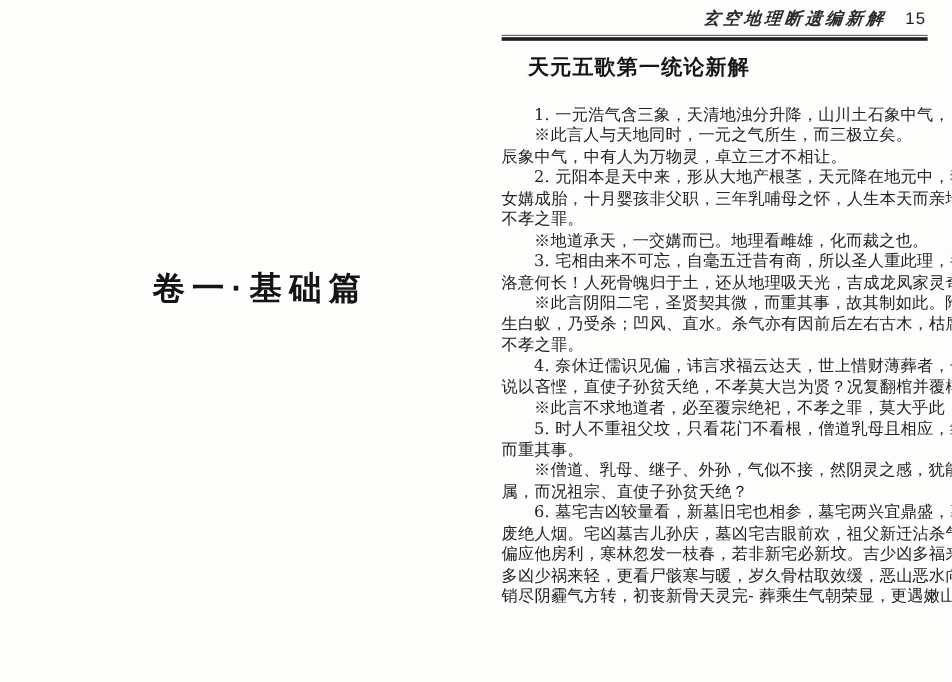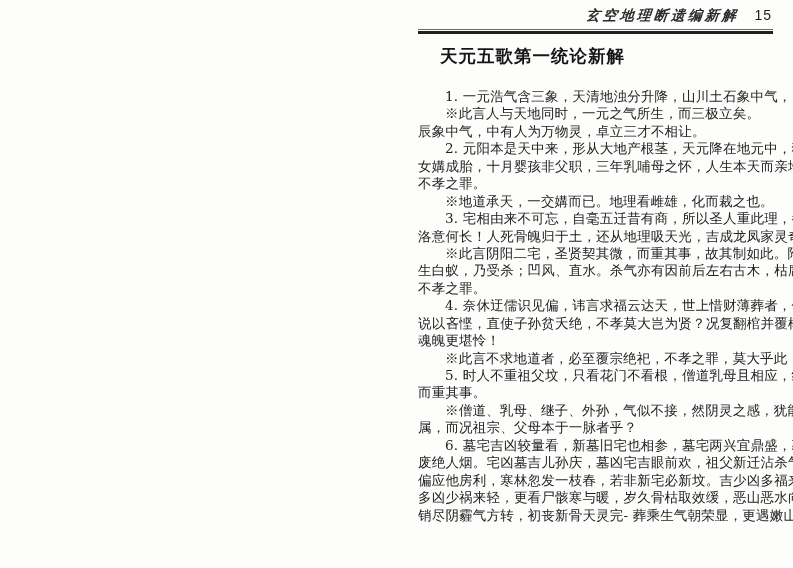--- a/index.html
+++ b/index.html
@@ -64,44 +64,44 @@
   <div class="running-head">
     <span class="book-title">玄空地理断遗编新解</span>
     <span class="page-num">15</span>
   </div>
 
   <div class="head-rule">
     <div class="rule-thin"></div>
     <div class="rule-thick"></div>
   </div>
 
+  <h1 class="chapter-title">卷一·基础篇</h1>
 
   <h2 class="article-title">天元五歌第一统论新解</h2>
 
   <div class="article-body">
       <div class="body-line indent">1. 一元浩气含三象，天清地浊分升降，山川土石象中气，日月星</div>
       <div class="body-line indent">※此言人与天地同时，一元之气所生，而三极立矣。</div>
       <div class="body-line">辰象中气，中有人为万物灵，卓立三才不相让。</div>
       <div class="body-line indent">2. 元阳本是天中来，形从大地产根茎，天元降在地元中，犹如男</div>
       <div class="body-line">女媾成胎，十月婴孩非父职，三年乳哺母之怀，人生本天而亲地，敢不</div>
       <div class="body-line">不孝之罪。</div>
       <div class="body-line indent">※地道承天，一交媾而已。地理看雌雄，化而裁之也。</div>
       <div class="body-line indent">3. 宅相由来不可忘，自毫五迁昔有商，所以圣人重此理，都镐卜</div>
       <div class="body-line">洛意何长！人死骨魄归于土，还从地理吸天光，吉成龙凤家灵奇，凶作</div>
       <div class="body-line indent">※此言阴阳二宅，圣贤契其微，而重其事，故其制如此。附考：宅</div>
       <div class="body-line">生白蚁，乃受杀；凹风、直水。杀气亦有因前后左右古木，枯腐生蚁，传</div>
       <div class="body-line">不孝之罪。</div>
       <div class="body-line indent">4. 奈休迂儒识见偏，讳言求福云达天，世上惜财薄葬者，传会其</div>
       <div class="body-line">说以吝悭，直使子孙贫夭绝，不孝莫大岂为贤？况复翻棺并覆椁，父母</div>
-      <div class="body-line">魂魄更堪怜！</div>
       <div class="body-line indent">※此言不求地道者，必至覆宗绝祀，不孝之罪，莫大乎此！谚云：</div>
       <div class="body-line indent">5. 时人不重祖父坟，只看花门不看根，僧道乳母且相应，继子外</div>
       <div class="body-line">而重其事。</div>
       <div class="body-line indent">※僧道、乳母、继子、外孙，气似不接，然阴灵之感，犹能各以荫其</div>
-      <div class="body-line">属，而况祖宗、父母本于一脉者乎？</div>
+      <div class="body-line">属，而况祖宗、直使子孙贫夭绝？</div>
       <div class="body-line indent">6. 墓宅吉凶较量看，新墓旧宅也相参，墓宅两兴宜鼎盛，墓宅两</div>
       <div class="body-line">废绝人烟。宅凶墓吉儿孙庆，墓凶宅吉眼前欢，祖父新迁沾杀气，高曾</div>
       <div class="body-line">偏应他房利，寒林忽发一枝春，若非新宅必新坟。吉少凶多福来短，吉</div>
       <div class="body-line">多凶少祸来轻，更看尸骸寒与暖，岁久骨枯取效缓，恶山恶水向曾埋，</div>
       <div class="body-line">销尽阴霾气方转，初丧新骨天灵完- 葬乘生气朝荣显，更遇嫩山与嫩</div>
     </div>
 
 </div>
 
 </body></html>

